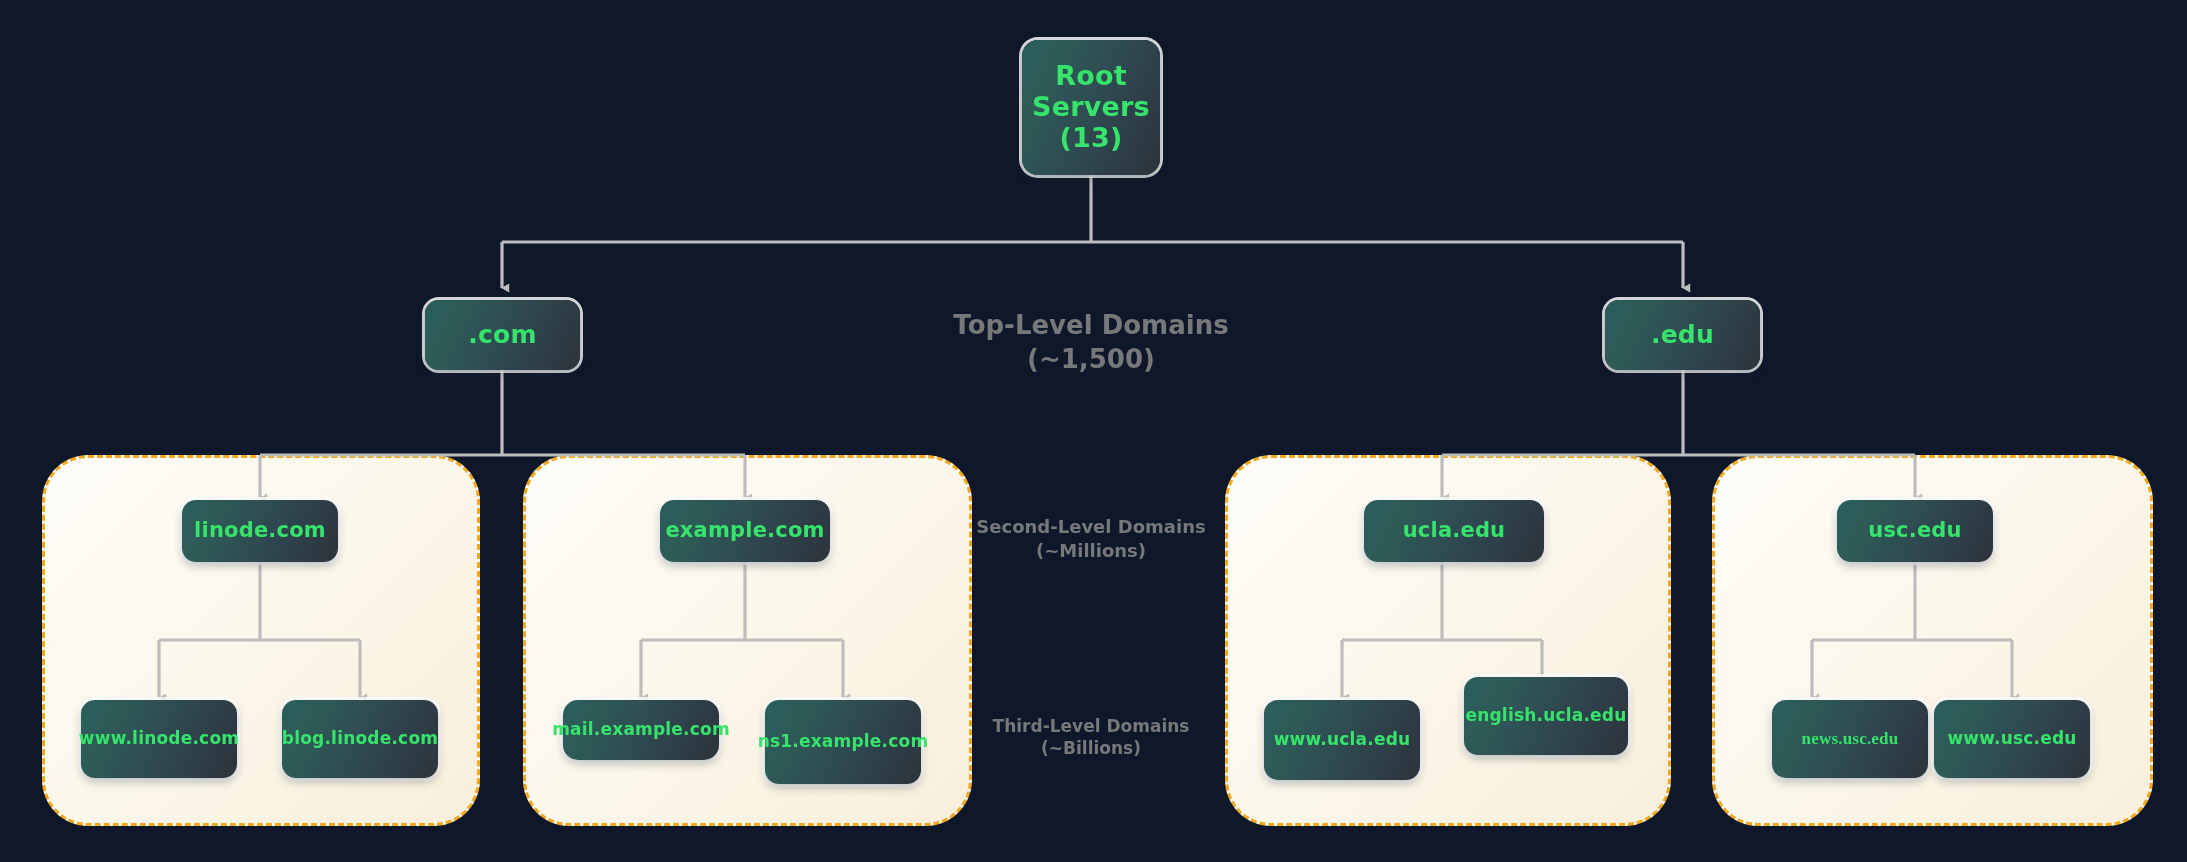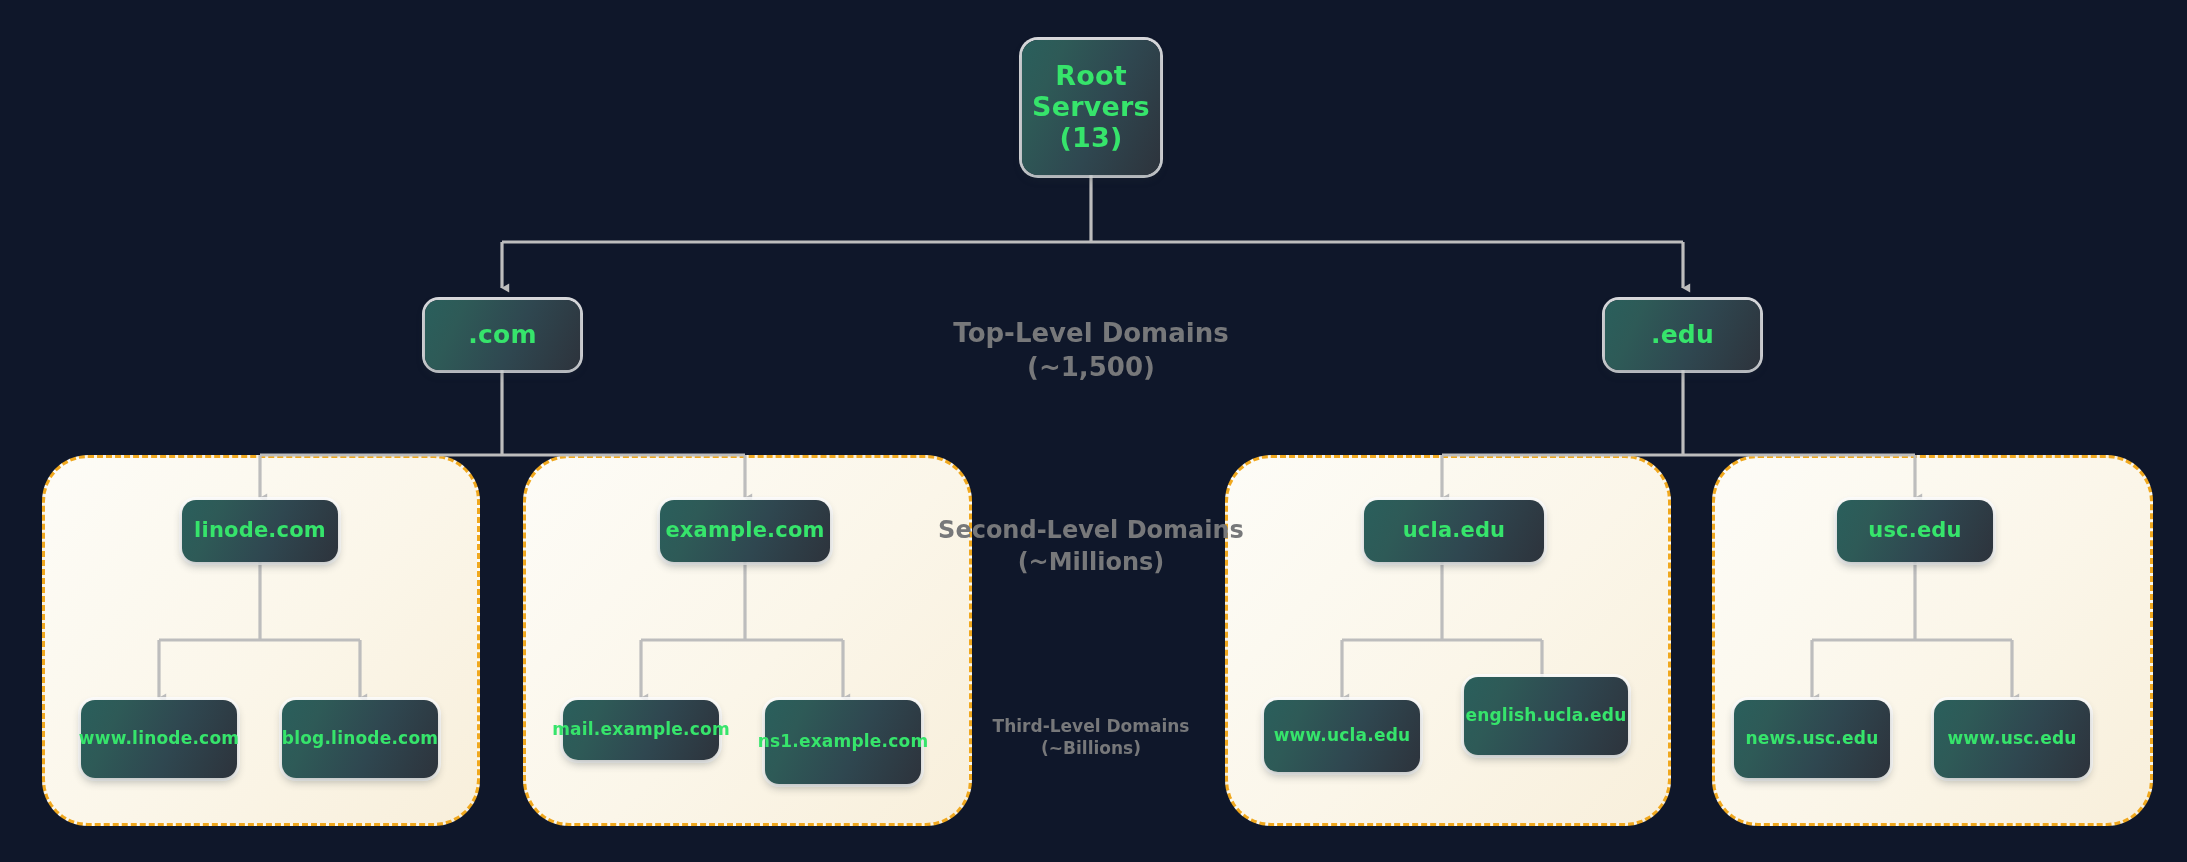--- a/index.html
+++ b/index.html
@@ -74,21 +74,21 @@
   .tier-label {
     position: absolute;
     text-align: center;
     color: #77787a;
     font-weight: bold;
     white-space: pre-line;
     line-height: 1.32;
     z-index: 4;
   }
   .tier-label.t1 { font-size: 26px; }
-  .tier-label.t2 { font-size: 24px; }
+  .tier-label.t2 { font-size: 18px; }
   .tier-label.t3 { font-size: 17px; }
 </style>
 </head>
 <body>
 
 <div id="stage">
 
   <div class="zone" style="left:42px; top:455px; width:432px; height:365px;"></div>
   <div class="zone" style="left:523px; top:455px; width:443px; height:365px;"></div>
   <div class="zone" style="left:1225px; top:455px; width:440px; height:365px;"></div>
@@ -136,40 +136,40 @@
       <path d="M1812,640 L2012,640"></path>
       <path d="M1812,640 L1812,698" marker-end="url(#ah)"></path>
       <path d="M2012,640 L2012,698" marker-end="url(#ah)"></path>
     </g>
   </svg>
 
   <div class="node root" style="left:1022px; top:40px; width:138px; height:135px;">Root
 Servers
 (13)</div>
 
-  <div class="tier-label t1" style="left:886px; top:316px; width:410px;">Top-Level Domains
+  <div class="tier-label t1" style="left:886px; top:308px; width:410px;">Top-Level Domains
 (~1,500)</div>
   <div class="tier-label t2" style="left:886px; top:515px; width:410px;">Second-Level Domains
 (~Millions)</div>
   <div class="tier-label t3" style="left:886px; top:715px; width:410px;">Third-Level Domains
 (~Billions)</div>
 
   <div class="node tld" style="left:425px; top:300px; width:155px; height:70px;">.com</div>
   <div class="node tld" style="left:1605px; top:300px; width:155px; height:70px;">.edu</div>
 
   <div class="node sld" style="left:182px; top:500px; width:156px; height:62px;">linode.com</div>
   <div class="node sld" style="left:660px; top:500px; width:170px; height:62px;">example.com</div>
   <div class="node sld" style="left:1364px; top:500px; width:180px; height:62px;">ucla.edu</div>
   <div class="node sld" style="left:1837px; top:500px; width:156px; height:62px;">usc.edu</div>
 
   <div class="node third" style="left:81px; top:700px; width:156px; height:78px;">www.linode.com</div>
   <div class="node third" style="left:282px; top:700px; width:156px; height:78px;">blog.linode.com</div>
 
   <div class="node third" style="left:563px; top:700px; width:156px; height:60px;border-radius:15px;">mail.example.com</div>
   <div class="node third" style="left:765px; top:700px; width:156px; height:84px;">ns1.example.com</div>
 
-  <div class="node third" style="left:1264px; top:700px; width:156px; height:72px;">www.ucla.edu</div>
+  <div class="node third" style="left:1264px; top:700px; width:156px; height:80px;">www.ucla.edu</div>
   <div class="node third" style="left:1464px; top:677px; width:164px; height:78px;">english.ucla.edu</div>
 
-  <div class="node third" style="left:1734px; top:700px; width:156px; height:78px;">news.usc.edu</div>
+  <div class="node third" style="left:1772px; top:700px; width:156px; height:78px;font-family:Liberation Serif, serif;">news.usc.edu</div>
   <div class="node third" style="left:1934px; top:700px; width:156px; height:78px;">www.usc.edu</div>
 
 </div>
 
 </body></html>

